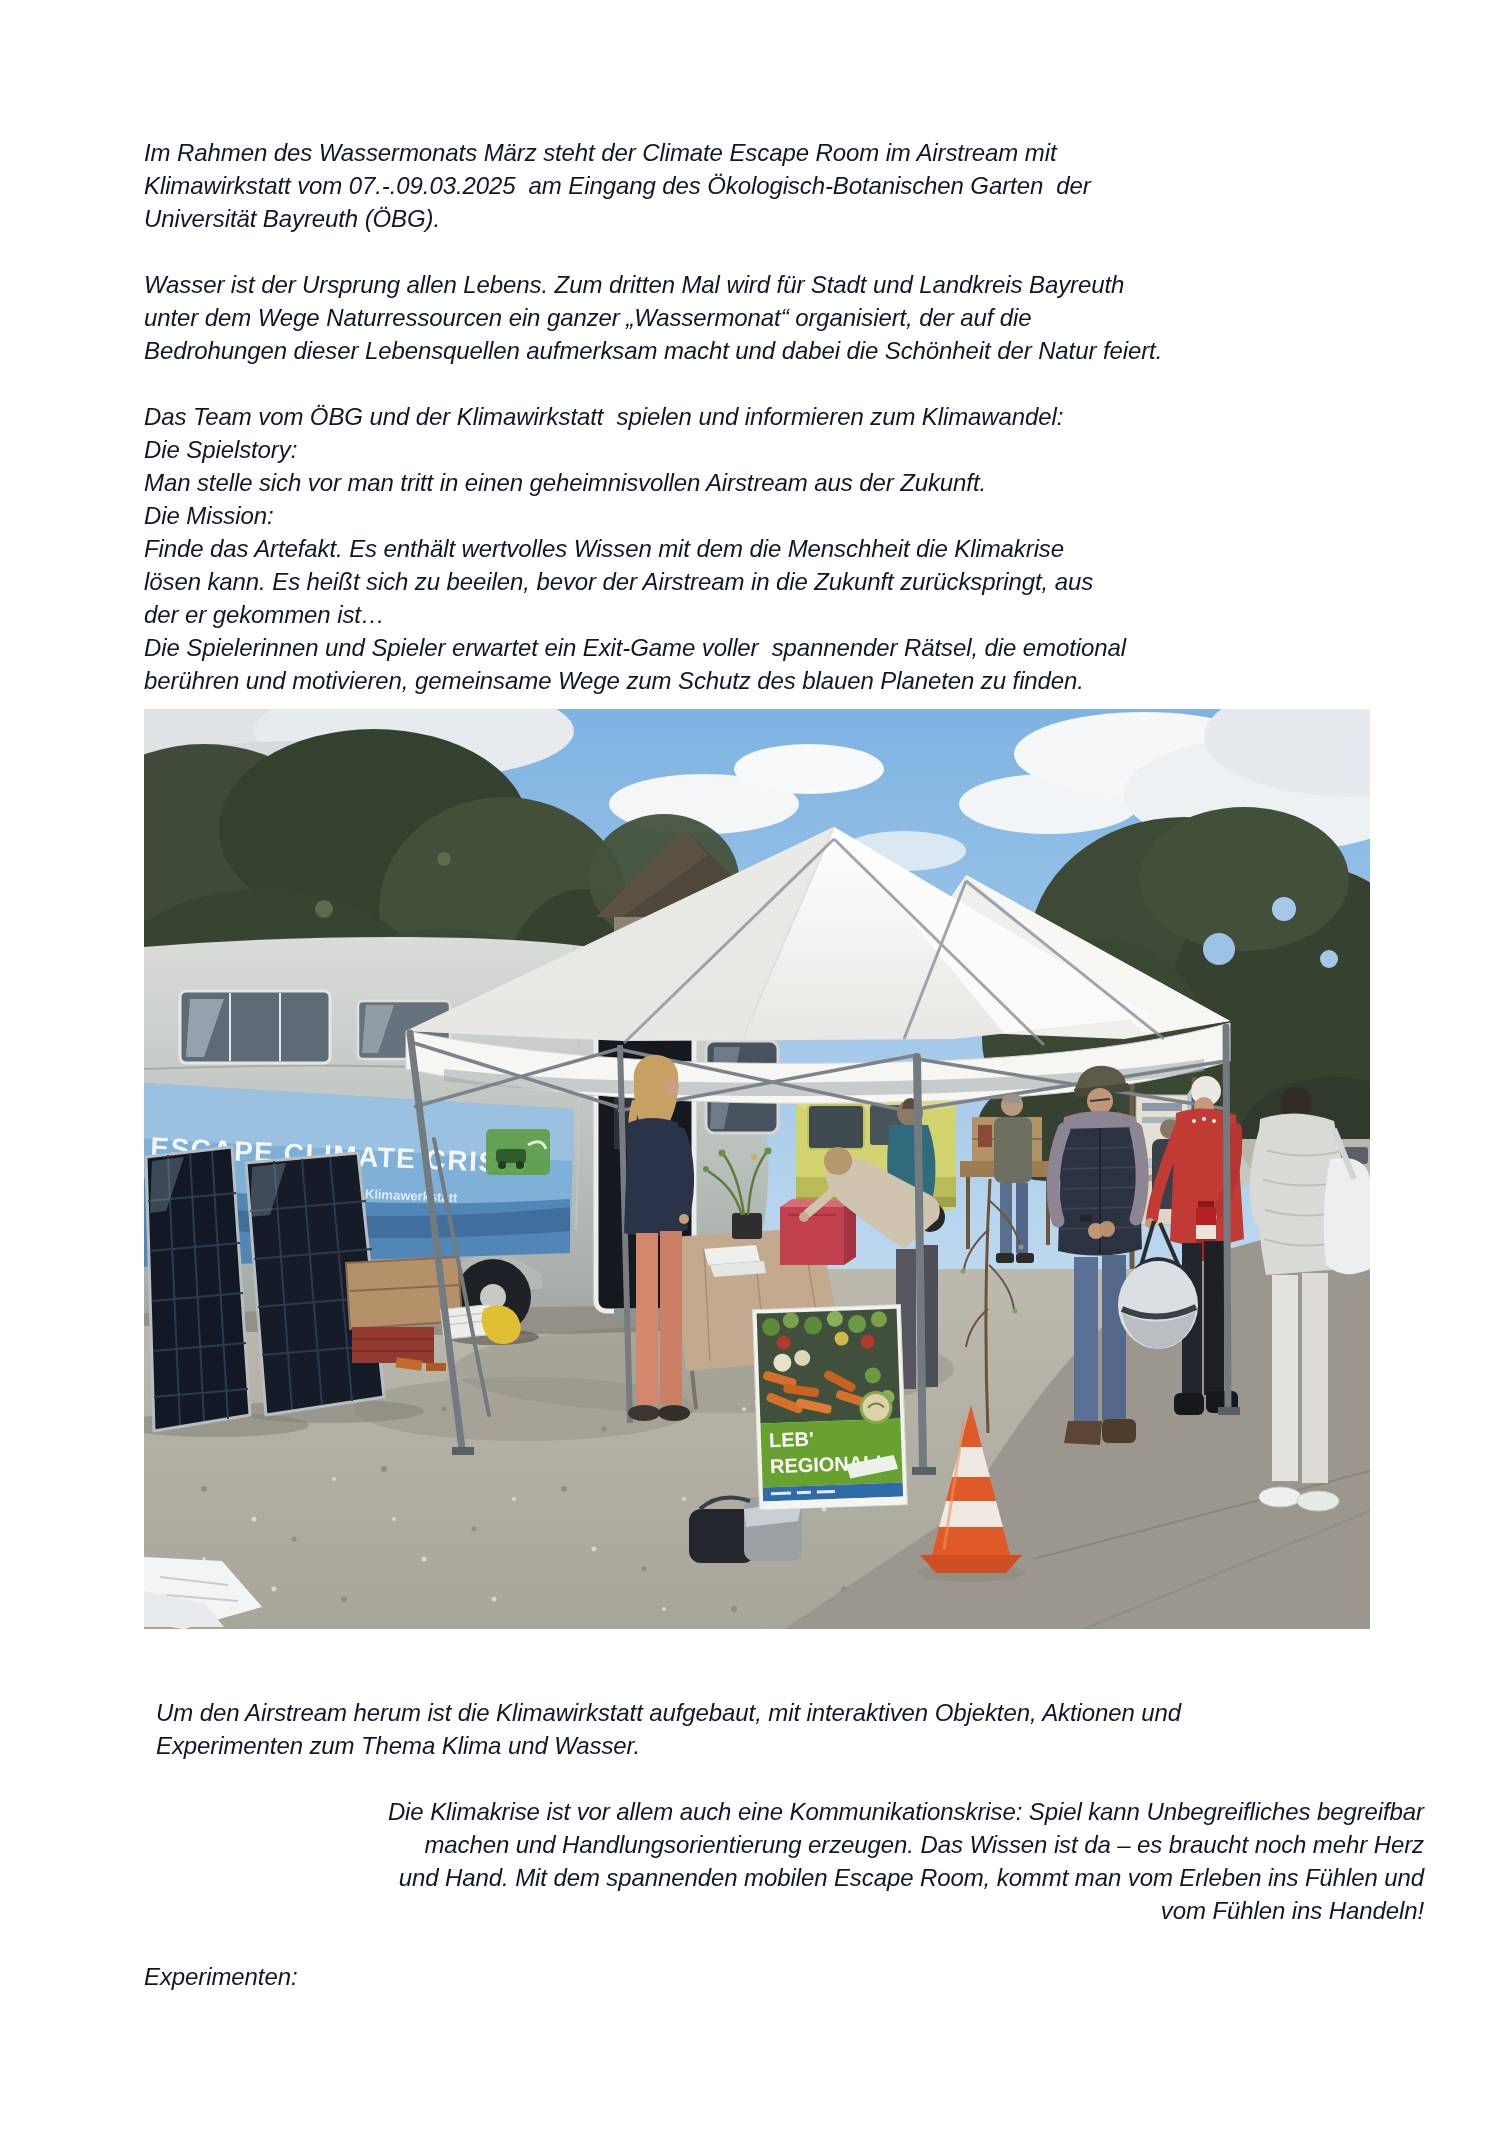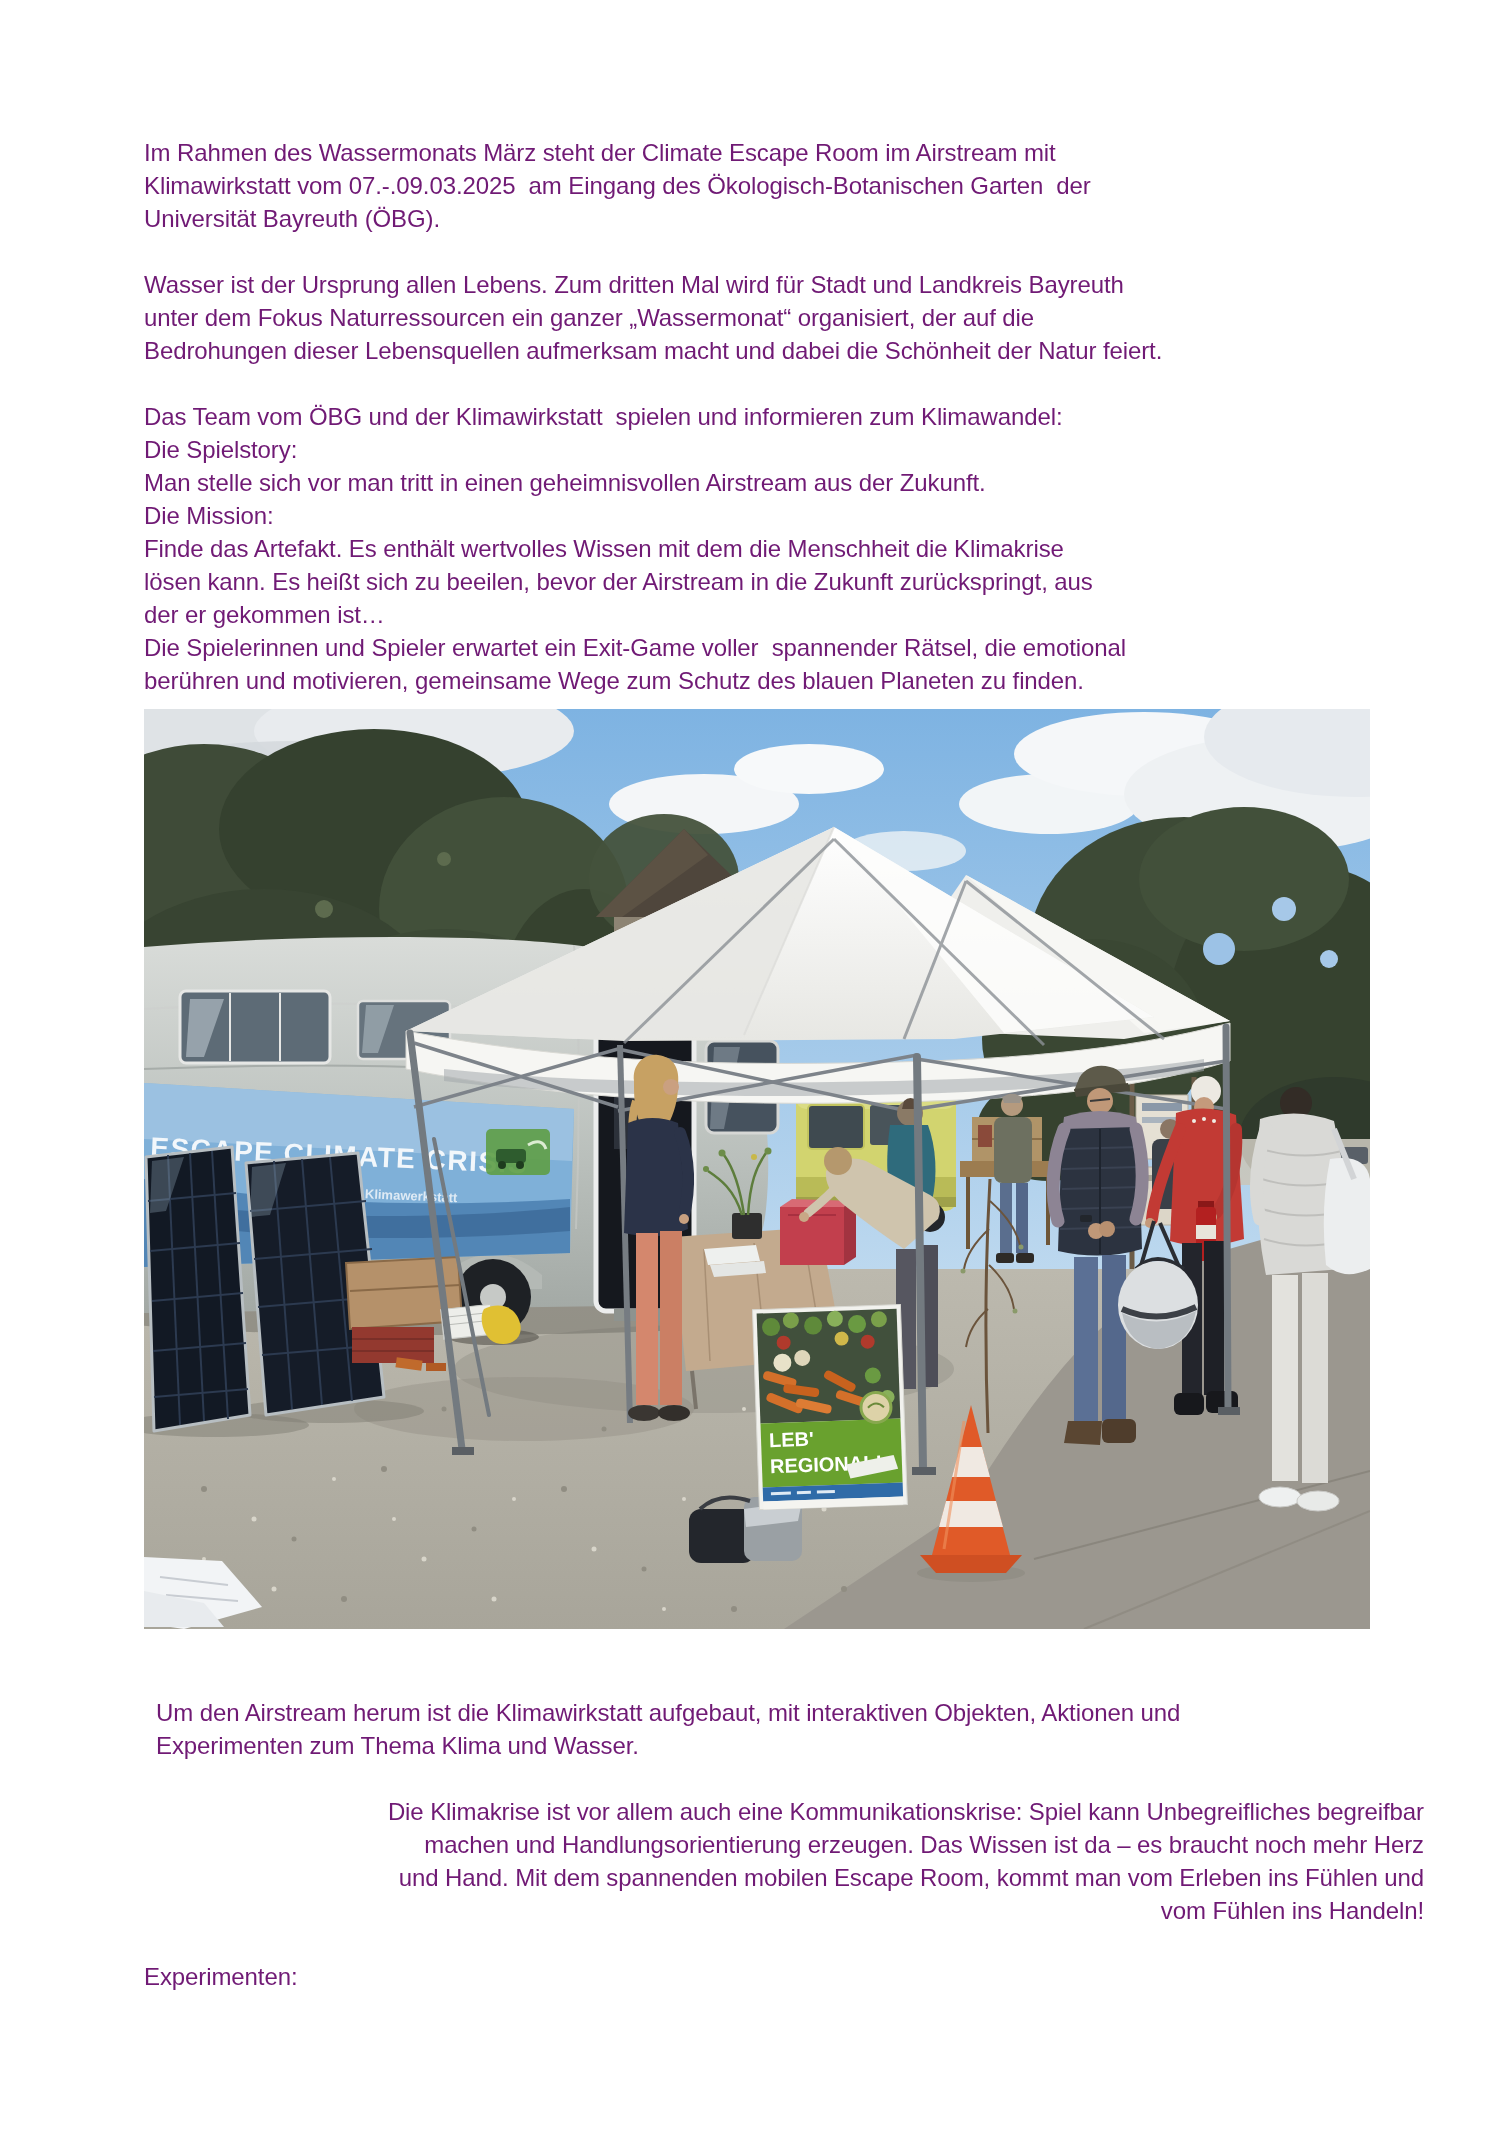--- a/index.html
+++ b/index.html
@@ -1,36 +1,36 @@
 <!DOCTYPE html>
 <html><head>
 <meta charset="utf-8">
 <style>
   html,body{margin:0;padding:0;background:#ffffff;}
   body{width:1511px;height:2138px;overflow:hidden;font-family:"Liberation Sans",sans-serif;}
   main{position:relative;padding:136px 0 0 144px;width:1290px;}
-  p.doc{font-size:24px;line-height:33px;color:#701a75;margin:0 0 33px 0;
-        white-space:pre-wrap;letter-spacing:-0.1px;width:1280px;}
+  p.doc{font-size:24px;line-height:33px;color:#0f172a;margin:0 0 33px 0;
+        white-space:pre-wrap;letter-spacing:-0.1px;width:1280px;font-style:italic;}
   p.doc.tight{margin-bottom:12px;}
   figure{margin:4px 0 0 0;padding:0;width:1226px;height:920px;}
   figure svg{display:block;}
   p.after-photo{margin-top:67px;margin-left:12px;}
   p.mid{margin-top:33px;text-align:right;}
   p.last{margin-top:14px;margin-bottom:0;}
   text{font-family:"Liberation Sans",sans-serif;}
 </style>
 </head>
 <body>
 
 <main>
   <p class="doc">Im Rahmen des Wassermonats März steht der Climate Escape Room im Airstream mit
 Klimawirkstatt vom 07.-.09.03.2025  am Eingang des Ökologisch-Botanischen Garten  der
 Universität Bayreuth (ÖBG).</p>
   <p class="doc">Wasser ist der Ursprung allen Lebens. Zum dritten Mal wird für Stadt und Landkreis Bayreuth
-unter dem Fokus Naturressourcen ein ganzer „Wassermonat“ organisiert, der auf die
+unter dem Wege Naturressourcen ein ganzer „Wassermonat“ organisiert, der auf die
 Bedrohungen dieser Lebensquellen aufmerksam macht und dabei die Schönheit der Natur feiert.</p>
   <p class="doc tight">Das Team vom ÖBG und der Klimawirkstatt  spielen und informieren zum Klimawandel:
 Die Spielstory:
 Man stelle sich vor man tritt in einen geheimnisvollen Airstream aus der Zukunft.
 Die Mission:
 Finde das Artefakt. Es enthält wertvolles Wissen mit dem die Menschheit die Klimakrise
 lösen kann. Es heißt sich zu beeilen, bevor der Airstream in die Zukunft zurückspringt, aus
 der er gekommen ist…
 Die Spielerinnen und Spieler erwartet ein Exit-Game voller  spannender Rätsel, die emotional
 berühren und motivieren, gemeinsame Wege zum Schutz des blauen Planeten zu finden.</p>

